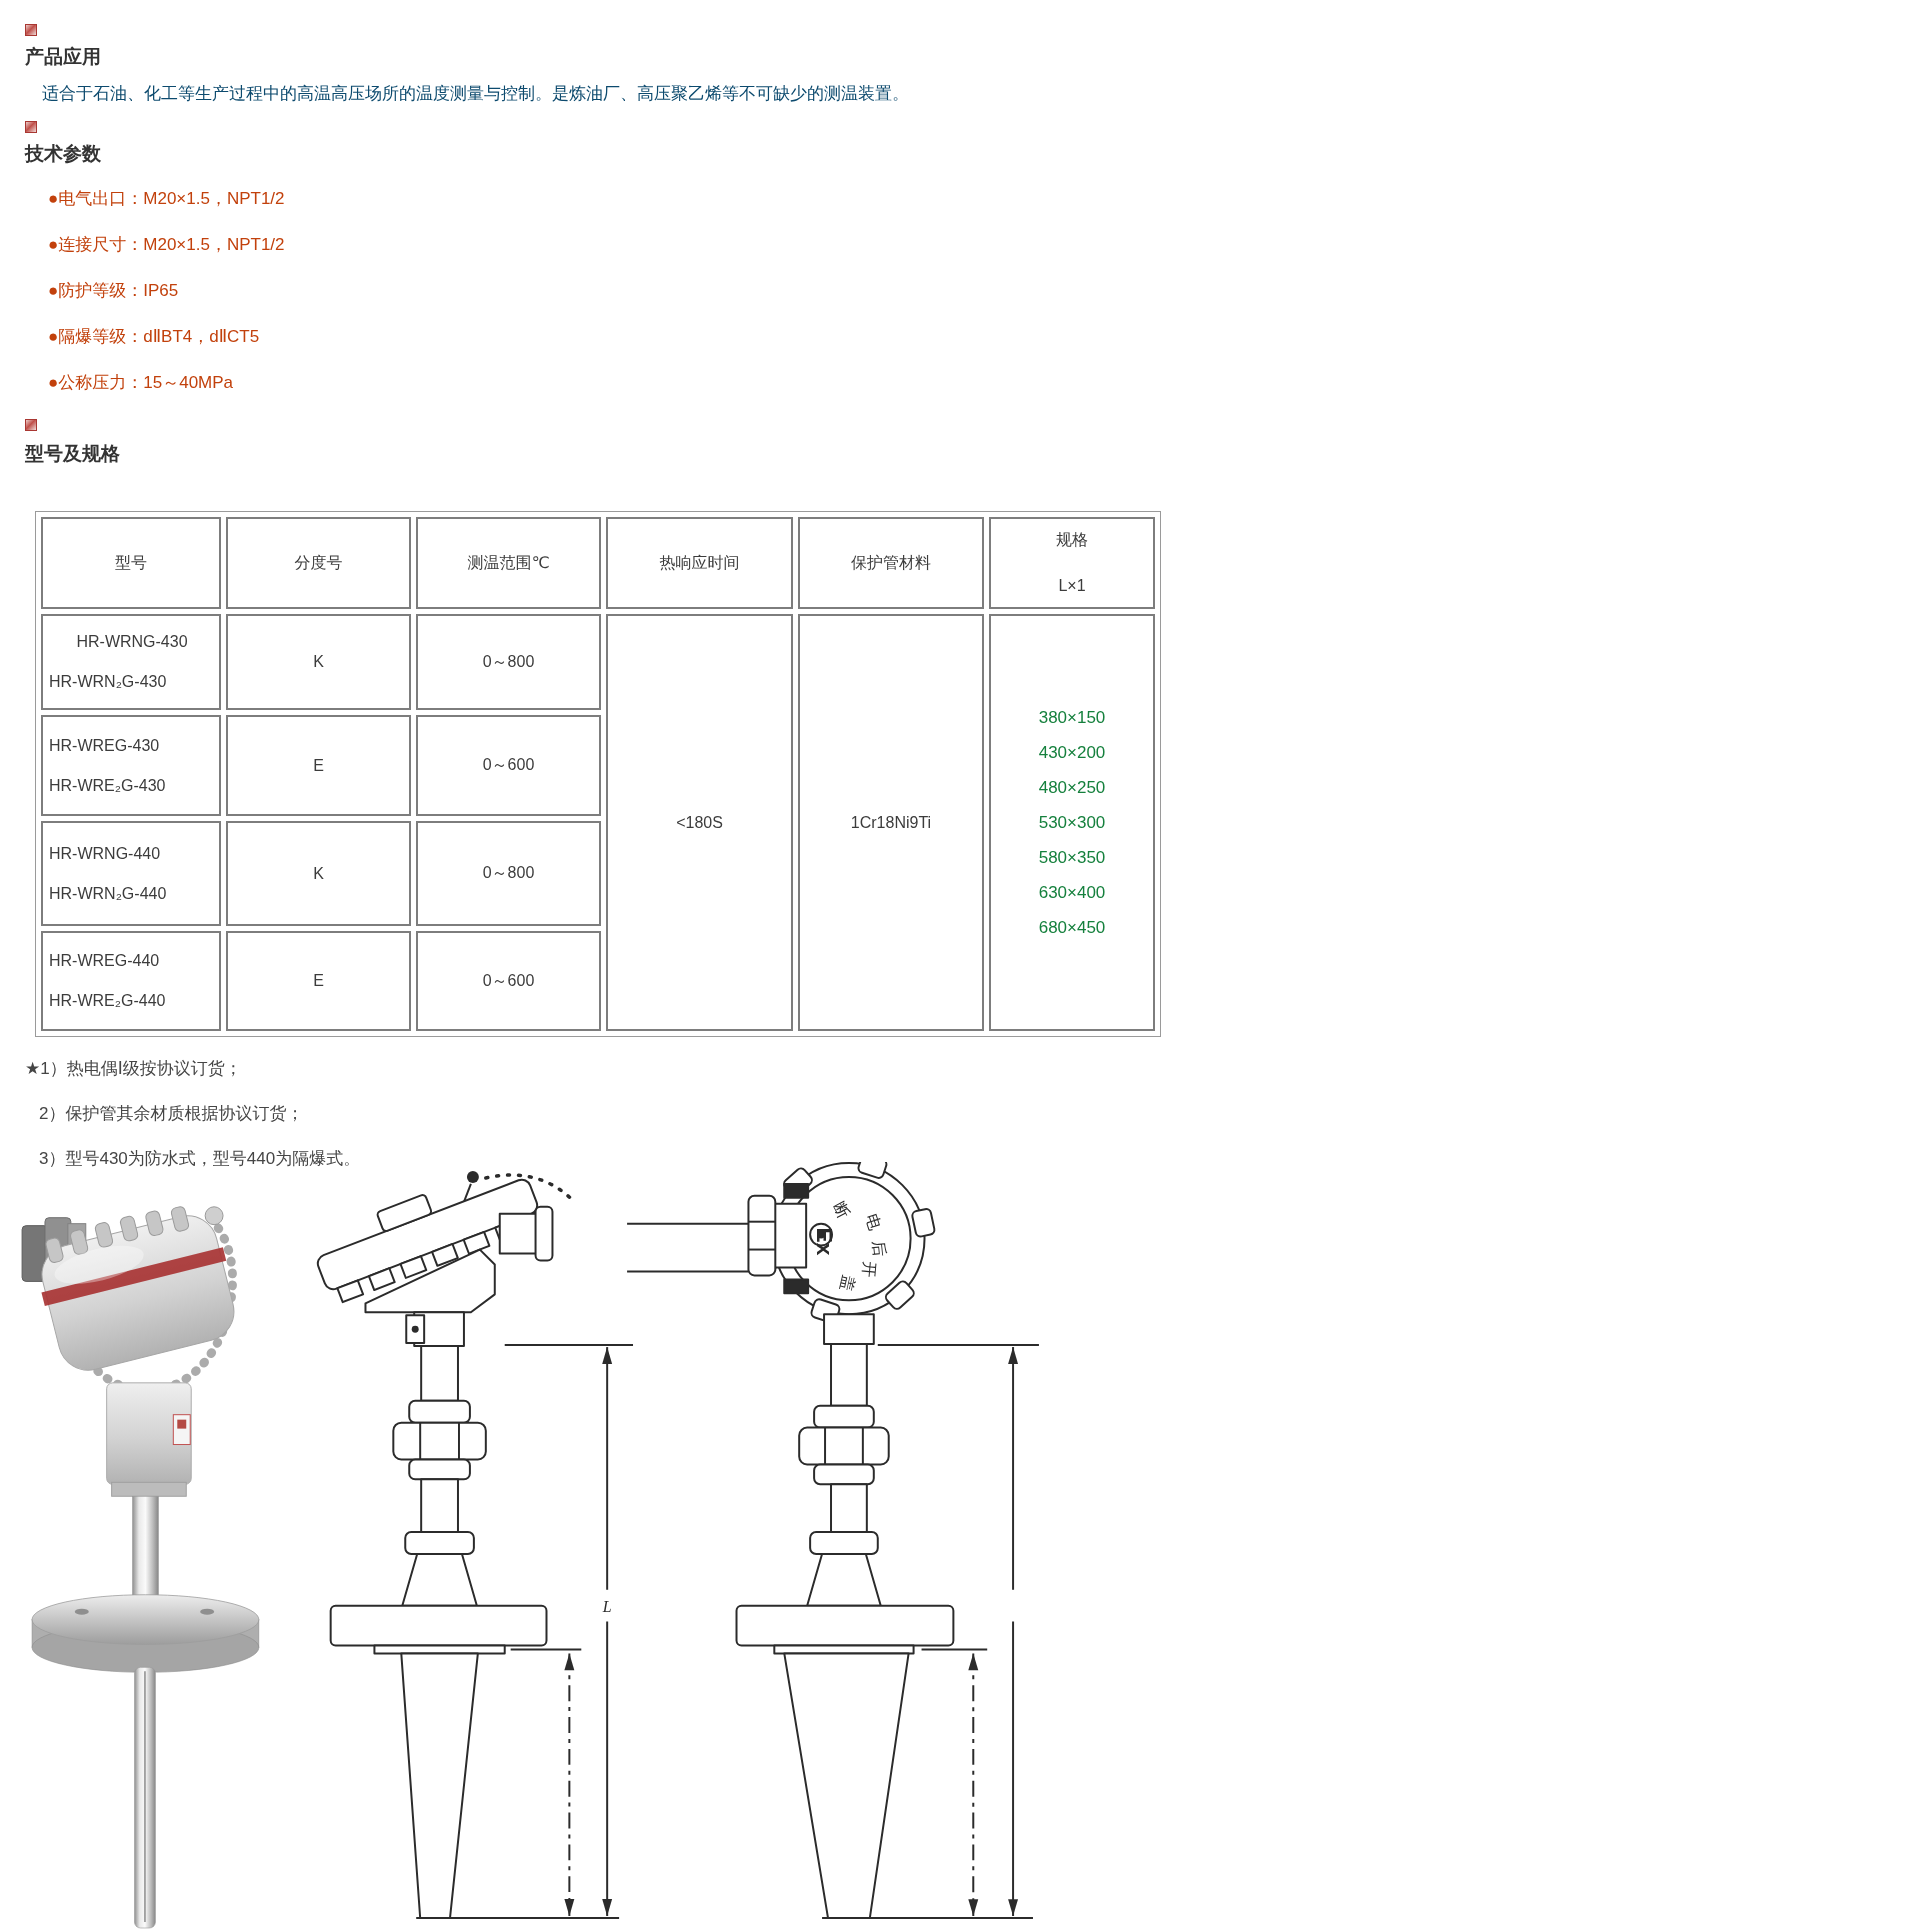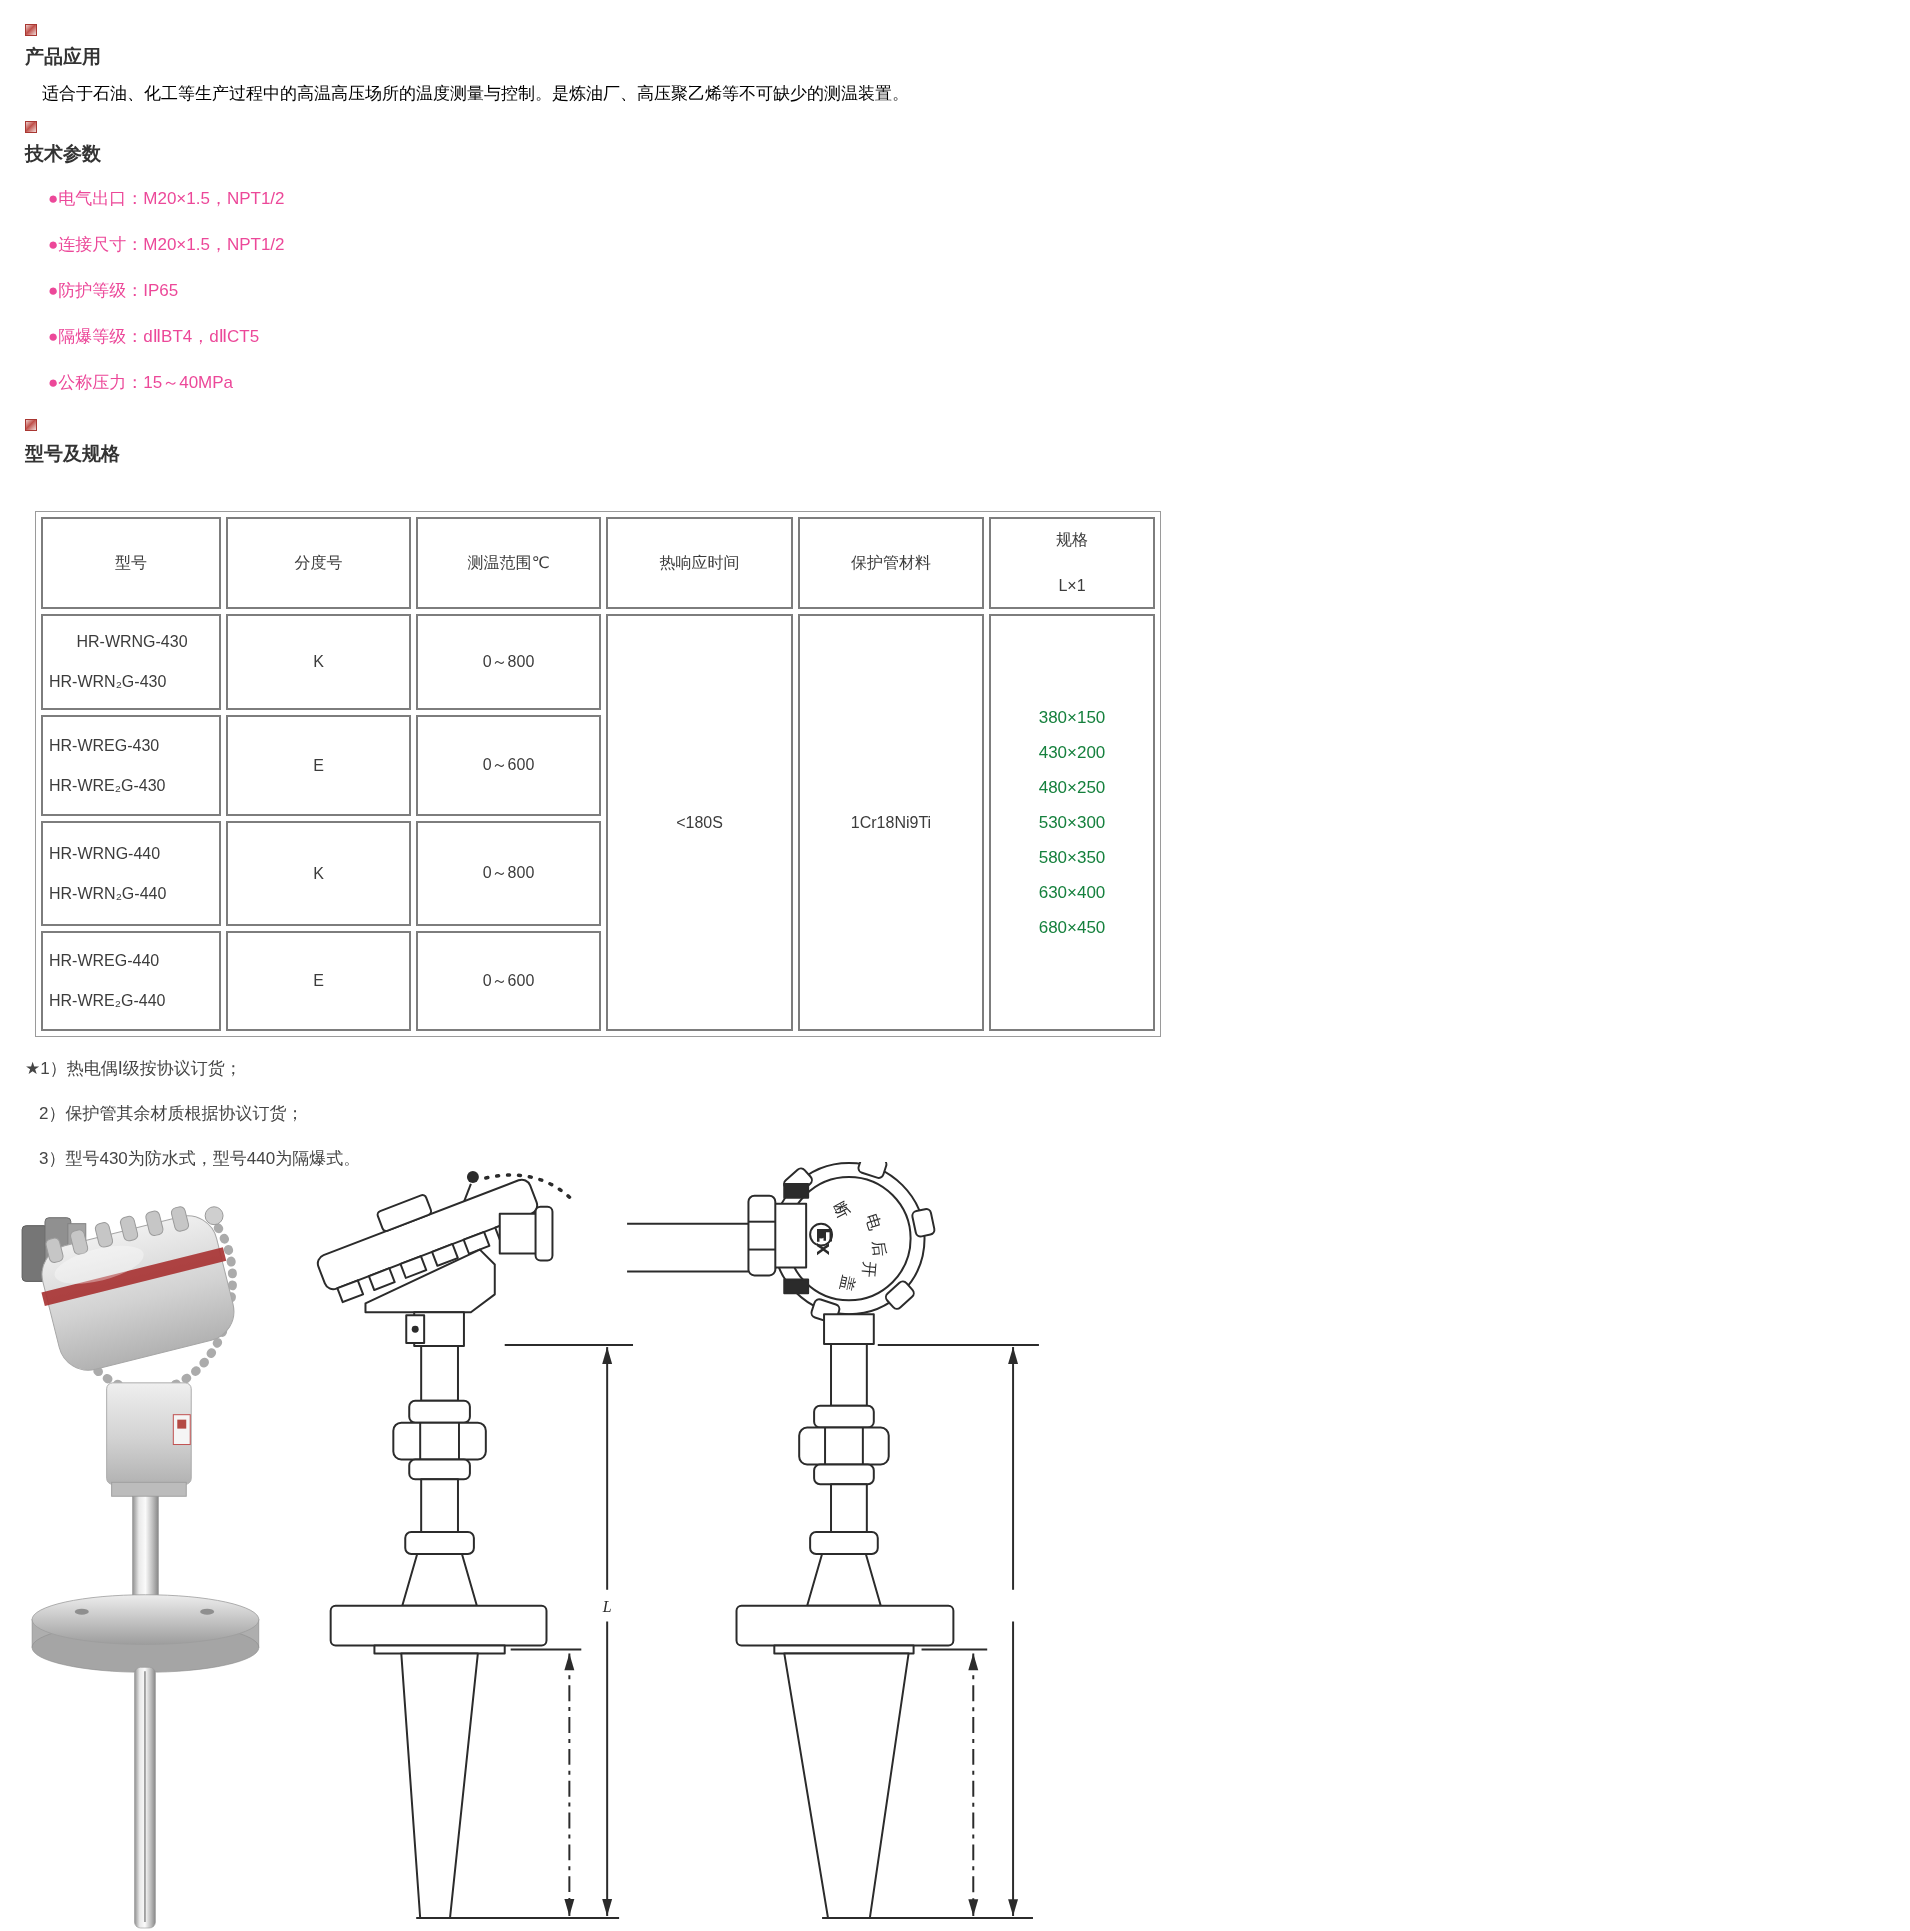--- a/index.html
+++ b/index.html
@@ -7,24 +7,24 @@
   .page { position:relative; width:1910px; height:1931px; background:#fff; overflow:hidden; }
   .content { padding:24px 12px 0 25px; }
 
   .marker { display:block; width:12px; height:12px; border:1px solid #a93732;
             background:linear-gradient(135deg,#eccfcc 0%,#c0504a 45%,#f0dedc 100%); }
   .m1 { margin-bottom:8px; }
   .m2 { margin-top:16px; margin-bottom:8px; }
   .m3 { margin-top:10px; margin-bottom:10px; }
 
   h2.sec { font-size:19px; font-weight:bold; color:#333; line-height:26px; }
-  p.body-text { margin-top:13px; padding-left:17px; font-size:17px; color:#000000; line-height:22px; }
+  p.body-text { margin-top:13px; padding-left:17px; font-size:17px; color:#0c4a6e; line-height:22px; }
 
   ul.params { list-style:none; margin-top:22px; padding-left:23px; }
-  ul.params li { font-size:17px; color:#ec4899; line-height:20px; margin-bottom:26px; }
+  ul.params li { font-size:17px; color:#c2410c; line-height:20px; margin-bottom:26px; }
 
   table.spec { margin-top:44px; margin-left:10px; border-collapse:separate; border-spacing:5px;
                border:1px solid #9a9a9a; background:#fff; table-layout:fixed; width:1114px; }
   table.spec td { border:2px solid #7d7d7d; vertical-align:middle; font-size:16px; color:#3c3c3c; background:#fff; }
   td.hd { text-align:center;margin-left:44px; }
   td.c  { text-align:center; font-size:17px; }
   td.models { padding:6px 4px 6px 6px; font-size:17px; color:#2f2f2f; }
   td.models .m-line { line-height:24px; padding:8px 0; }
   td.models .center { text-align:center; }
   td.spec-h div { line-height:20px; }

